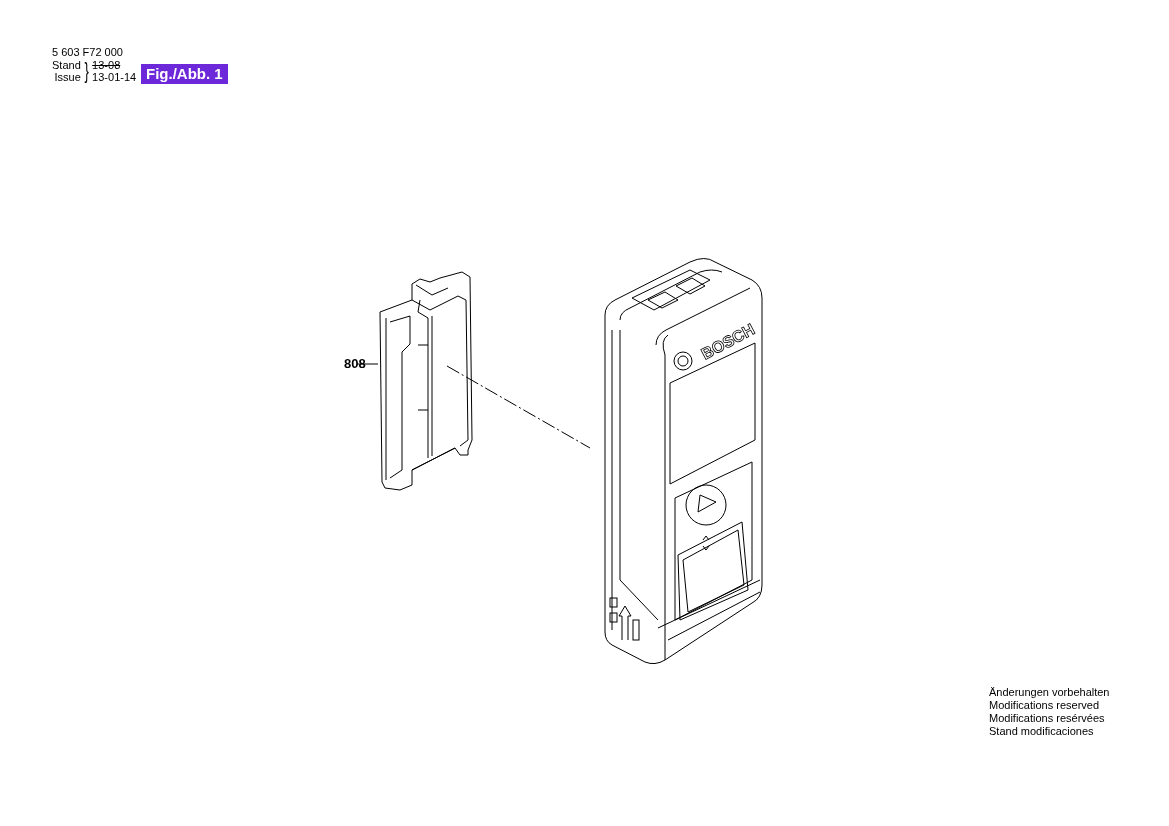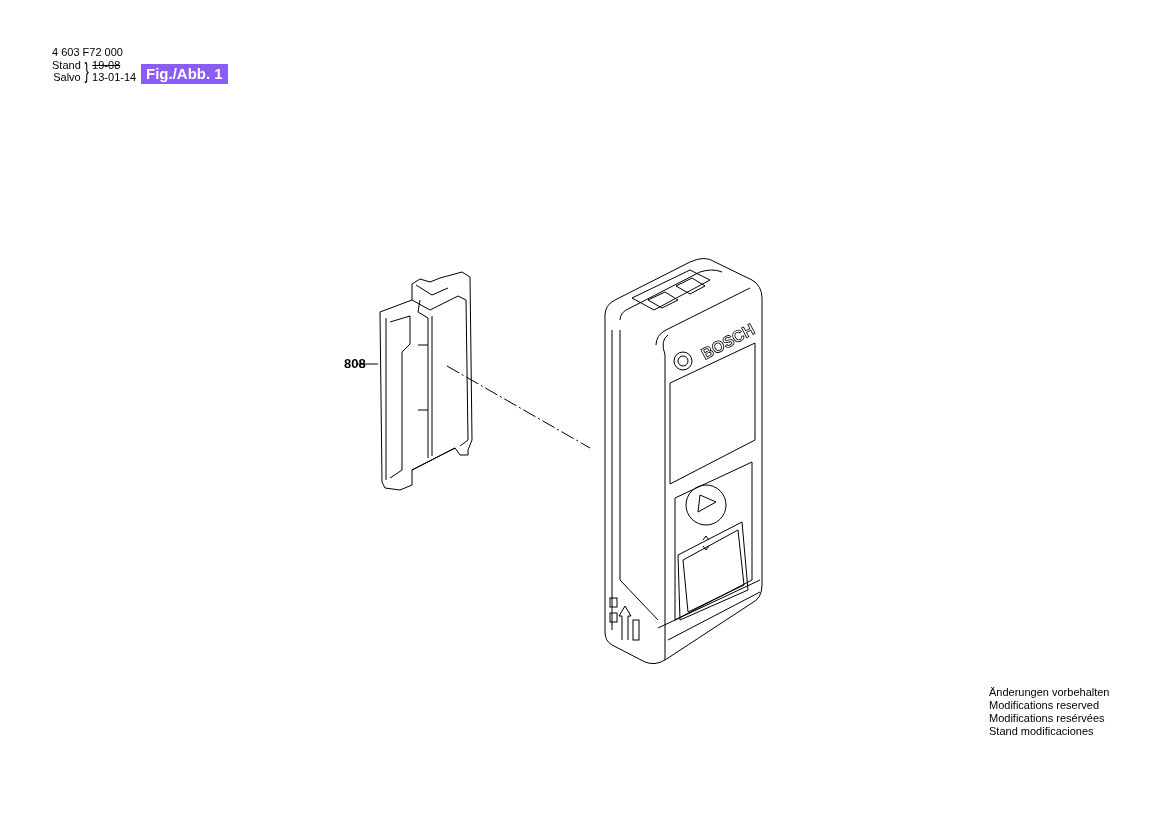--- a/index.html
+++ b/index.html
@@ -4,40 +4,40 @@
 <style>
   html, body { margin:0; padding:0; background:#ffffff; }
   body { width:1169px; height:826px; position:relative; overflow:hidden;
          font-family:"Liberation Sans", sans-serif; color:#000; }
   .hdr { position:absolute; left:52px; top:46px; font-size:11px; line-height:12px; }
   .hdr .partno { display:block; }
   .hdr .rows { display:flex; align-items:center; margin-top:1px; }
   .hdr .labels { text-align:right; }
   .hdr .brace { font-size:22px; line-height:22px; margin:0 2px; transform:scaleX(0.6); display:inline-block; }
   .hdr .vals .old { text-decoration:line-through; }
-  .figbox { position:absolute; left:141px; top:64px; background:#8b5cf6; color:#fff;
+  .figbox { position:absolute; left:141px; top:64px; background:#6d28d9; color:#fff;
             font-weight:bold; font-size:15px; padding:1px 5px; line-height:18px; }
   .callout { position:absolute; left:344px; top:356px; font-weight:bold; font-size:13px; }
   .footer { position:absolute; left:989px; top:686px; font-size:11px; line-height:13px; }
   .footer div { white-space:nowrap; }
   svg.drawing { position:absolute; left:0; top:0; }
 </style>
 </head>
 <body>
 
 <div class="hdr">
-  <span class="partno">4 603 F72 000</span>
+  <span class="partno">5 603 F72 000</span>
   <div class="rows">
     <div class="labels">
       <div>Stand</div>
-      <div>Salvo</div>
+      <div>Issue</div>
     </div>
     <span class="brace">}</span>
     <div class="vals">
-      <div class="old">19-08</div>
+      <div class="old">13-08</div>
       <div>13-01-14</div>
     </div>
   </div>
 </div>
 <div class="figbox">Fig./Abb. 1</div>
 
 <div class="callout">808</div>
 
 <svg class="drawing" width="1169" height="826" viewBox="0 0 1169 826">
   <g fill="none" stroke="#000" stroke-width="1">

